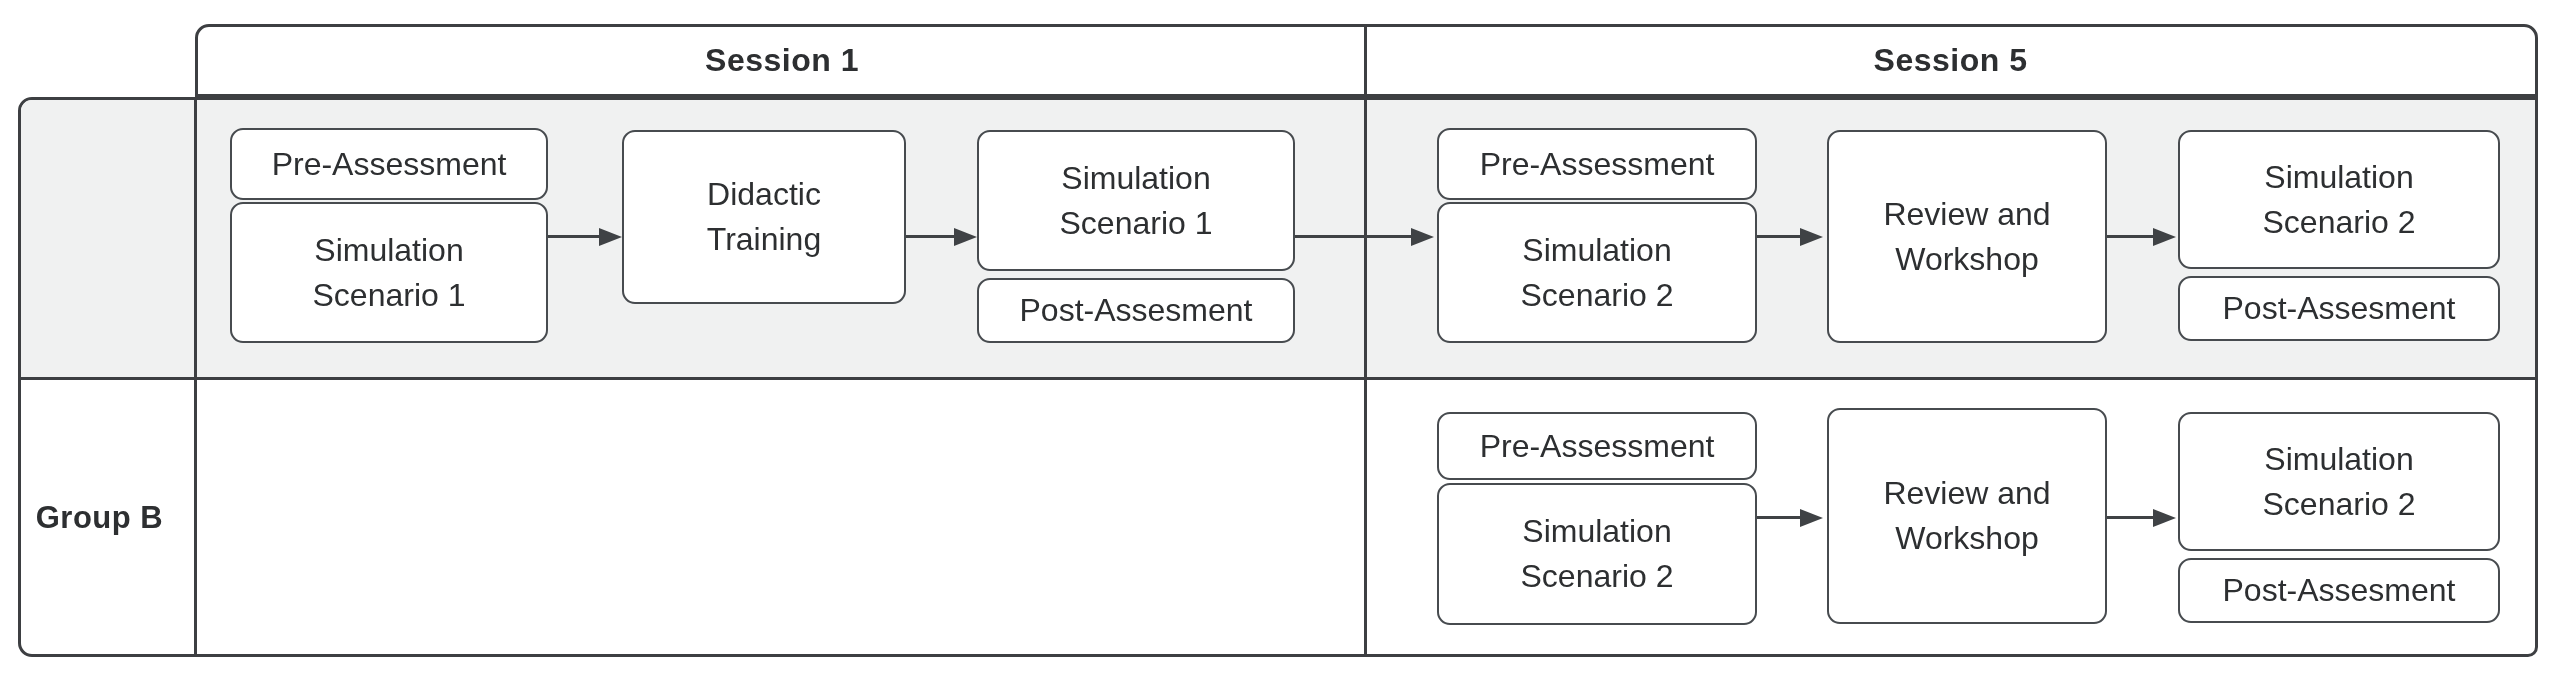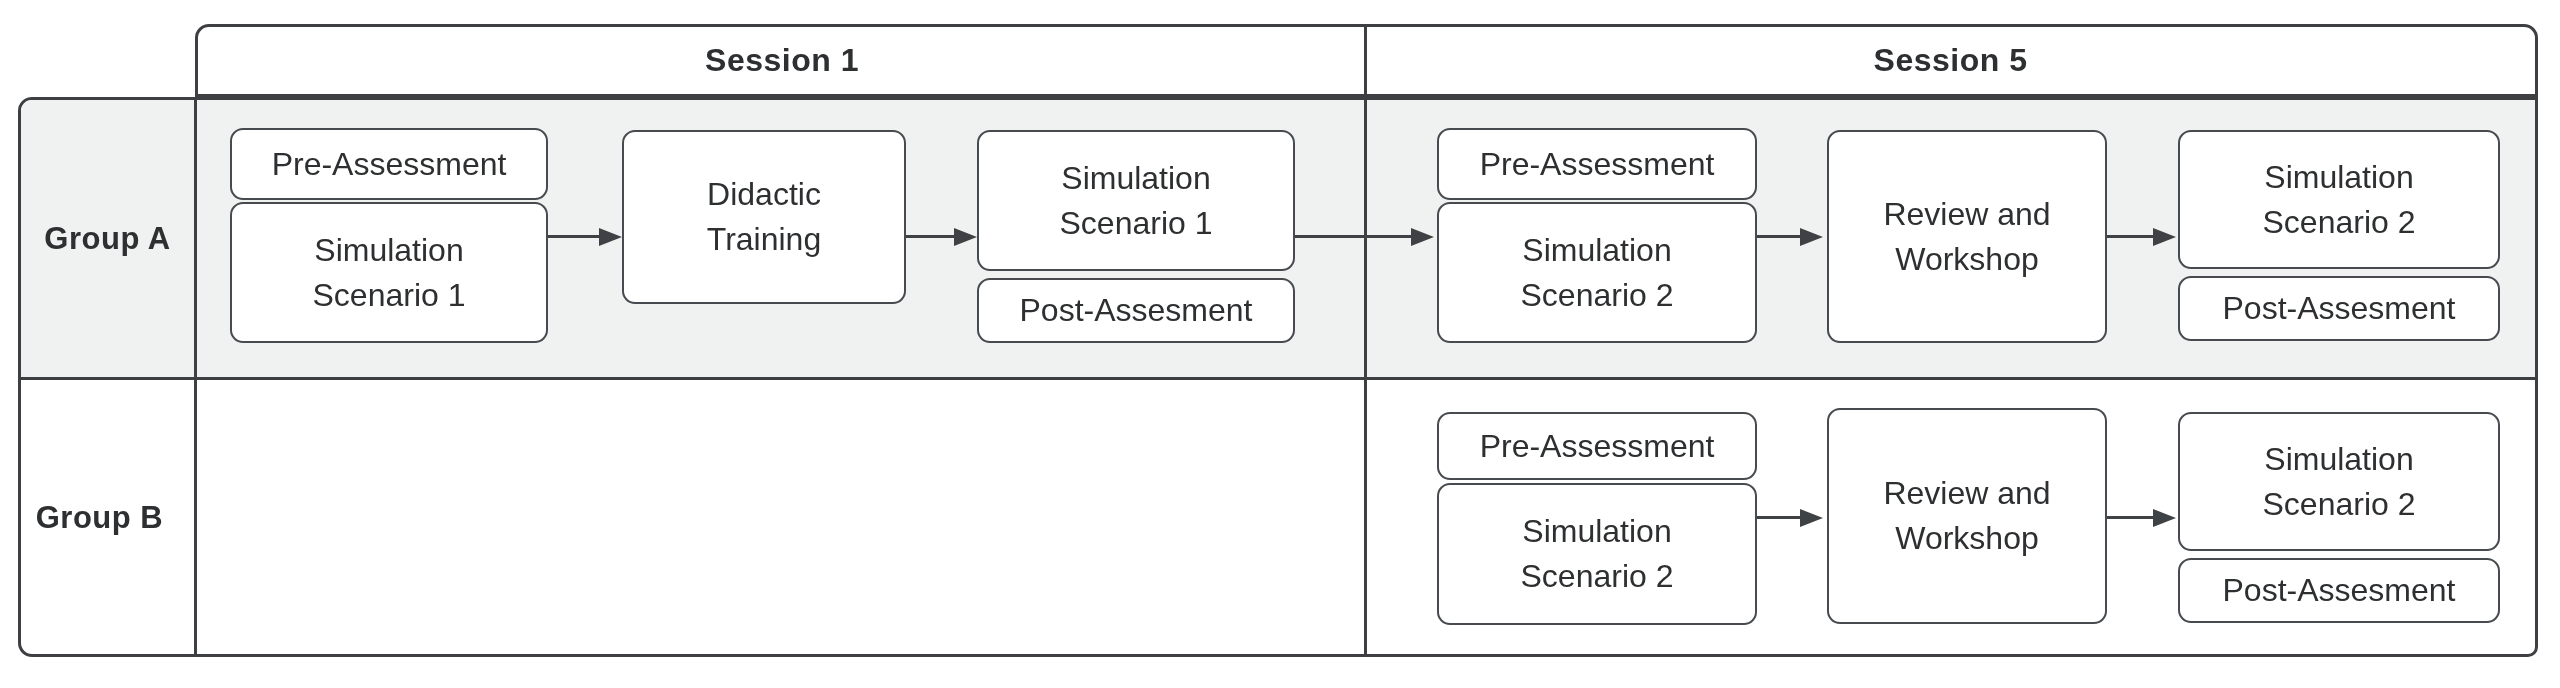--- a/index.html
+++ b/index.html
@@ -78,23 +78,20 @@
     <span>Session 1</span>
   </div>
   <div class="abs header-label" style="left:1366px;top:27px;width:1169px;height:67px;">
     <span>Session 5</span>
   </div>
 
   <div class="abs gridline" style="left:1364px;top:24px;width:3px;height:633px;"></div>
   <div class="abs gridline" style="left:194px;top:97px;width:3px;height:560px;"></div>
   <div class="abs gridline" style="left:18px;top:377px;width:2520px;height:3px;"></div>
 
-  <div class="abs group-label" style="left:21px;top:100px;width:173px;height:277px;">
-    <span>Group A</span>
-  </div>
   <div class="abs group-label" style="left:21px;top:382px;width:157px;height:272px;">
     <span>Group B</span>
   </div>
 
   <div class="abs box" style="left:230px;top:128px;width:318px;height:72px;">
     <span>Pre-Assessment</span>
   </div>
   <div class="abs box" style="left:230px;top:202px;width:318px;height:141px;">
     <span>Simulation
 Scenario 1</span>

